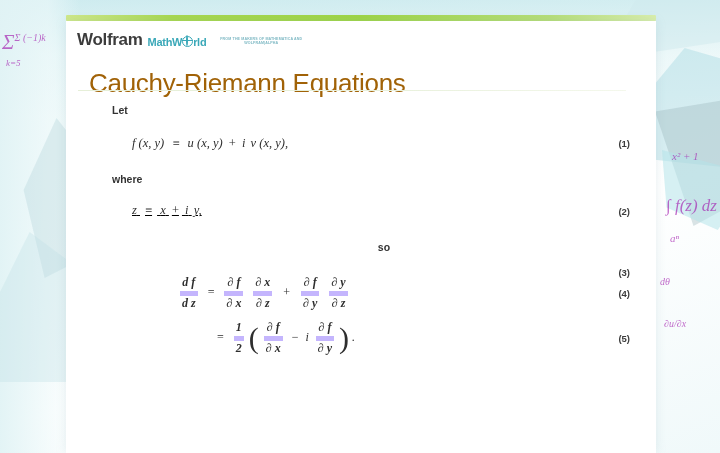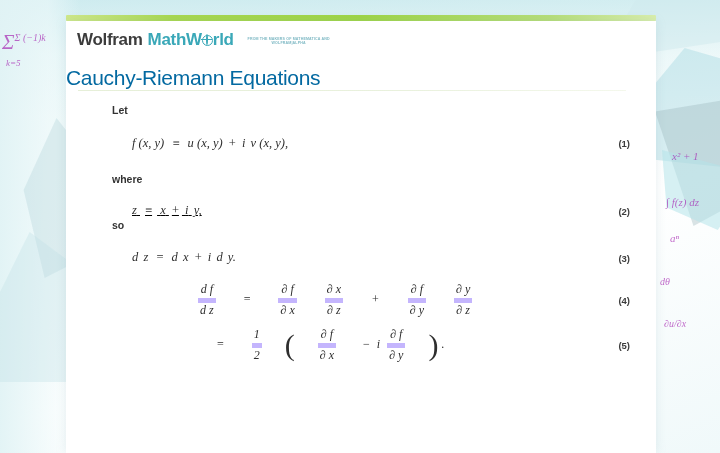--- a/index.html
+++ b/index.html
@@ -97,21 +97,21 @@
     opacity: 0.65;
     font-family: "Liberation Serif", serif;
     font-style: italic;
     white-space: nowrap;
     user-select: none;
   }
   .bgf-1 { left: 2px;   top: 30px;  font-size: 21px; }
   .bgf-1 .sup { font-size: 10px; vertical-align: super; }
   .bgf-2 { left: 6px;   top: 58px;  font-size: 9px; }
   .bgf-3 { left: 672px; top: 150px; font-size: 11px; }
-  .bgf-4 { left: 666px; top: 196px; font-size: 11px; }
+  .bgf-4 { left: 666px; top: 196px; font-size: 17px; }
   .bgf-5 { left: 670px; top: 232px; font-size: 11px; }
   .bgf-6 { left: 660px; top: 276px; font-size: 10px; }
   .bgf-7 { left: 664px; top: 318px; font-size: 10px; }
 
   
   .card-topbar {
     position: absolute;
     left: 66px; top: 15px;
     width: 590px; height: 6px;
     background: linear-gradient(90deg, #cfe88a 0%, #a8d84e 18%, #9ed545 50%, #b6de78 82%, #d9eeac 100%);
@@ -134,21 +134,21 @@
     text-align: center;
   }
   .logo-wolfram {
     font-size: 17px;
     font-weight: bold;
     color: #3c3c3c;
     letter-spacing: -0.3px;
     line-height: 1;
   }
   .logo-mathworld {
-    font-size: 17px;
+    font-size: 11px;
     font-weight: bold;
     color: #3aa8b8;
     letter-spacing: -0.3px;
     line-height: 1;
     margin-left: 5px;
     position: relative;
   }
   .globe-o {
     display: inline-block;
     position: relative;
@@ -184,24 +184,24 @@
     letter-spacing: 0.15px;
     color: #7fb9c4;
     width: 102px;
     white-space: normal;
     text-transform: uppercase;
   }
 
   
   .page-title {
     position: absolute;
-    left: 0; top: 30px;
-    font-size: 21px;
+    left: 23px; top: 30px;
+    font-size: 26px;
     font-weight: normal;
-    color: #0369a1;
+    color: #a16207;
     letter-spacing: -0.3px;
     line-height: 1.2;
   }
   .title-rule {
     position: absolute;
     left: 12px; top: 69px;
     width: 548px; height: 1px;
     background: linear-gradient(90deg, #e6efd8 0%, #e9f1dd 60%, #f4f8ec 100%);
   }
 
@@ -257,21 +257,22 @@
     font-weight: bold;
     color: #3c3c3c;
   }
 
   
   .frac {
     display: inline-block;
     vertical-align: middle;
     text-align: center;
     line-height: 1.12;
-    margin: 0 20px;
+    margin: 0 2px;
+    font-weight: bold;
   }
   .frac > .num { display: block; padding: 0 2px 1px 2px; }
   .frac > .den { display: block; padding: 1px 2px 0 2px; border-top: 5px solid #c4b5fd; }
   .op { font-style: normal; padding: 0 3px; }
   .opeq { font-style: normal; padding: 0 5px; }
   .paren {
     display: inline-block;
     font-style: normal;
     font-size: 30px;
     line-height: 0.72;
@@ -345,34 +346,23 @@
           <span>z</span>
           <span class="opeq">≡</span>
           <span>x</span>
           <span class="op">+</span>
           <span>i</span>
           <span style="padding-left:2px;">y,</span>
         </div>
         <span class="eqnum">(2)</span>
       </div>
 
-      <p class="prose" style="">so</p>
+      <p class="prose" style="margin-top:22px;text-align:center;">so</p>
 
       <div class="eqrow" style="margin-top:17px;">
-        <div class="eqbody" style="margin-left:66px; font-size:12.5px;">
-          <span>d</span>
-          <span style="padding-left:2px;">z</span>
-          <span class="opeq">=</span>
-          <span>d</span>
-          <span style="padding-left:2px;">x</span>
-          <span class="op">+</span>
-          <span>i</span>
-          <span style="padding-left:2px;">d</span>
-          <span style="padding-left:2px;">y.</span>
-        </div>
         <span class="eqnum">(3)</span>
       </div>
 
 
       <div class="eqrow" style="margin-top:14px; height:42px;">
         <div class="eqbody" style="margin-left:112px; font-size:12px; padding-top:4px;">
           <span class="frac">
             <span class="num">d f</span>
             <span class="den">d z</span>
           </span>

